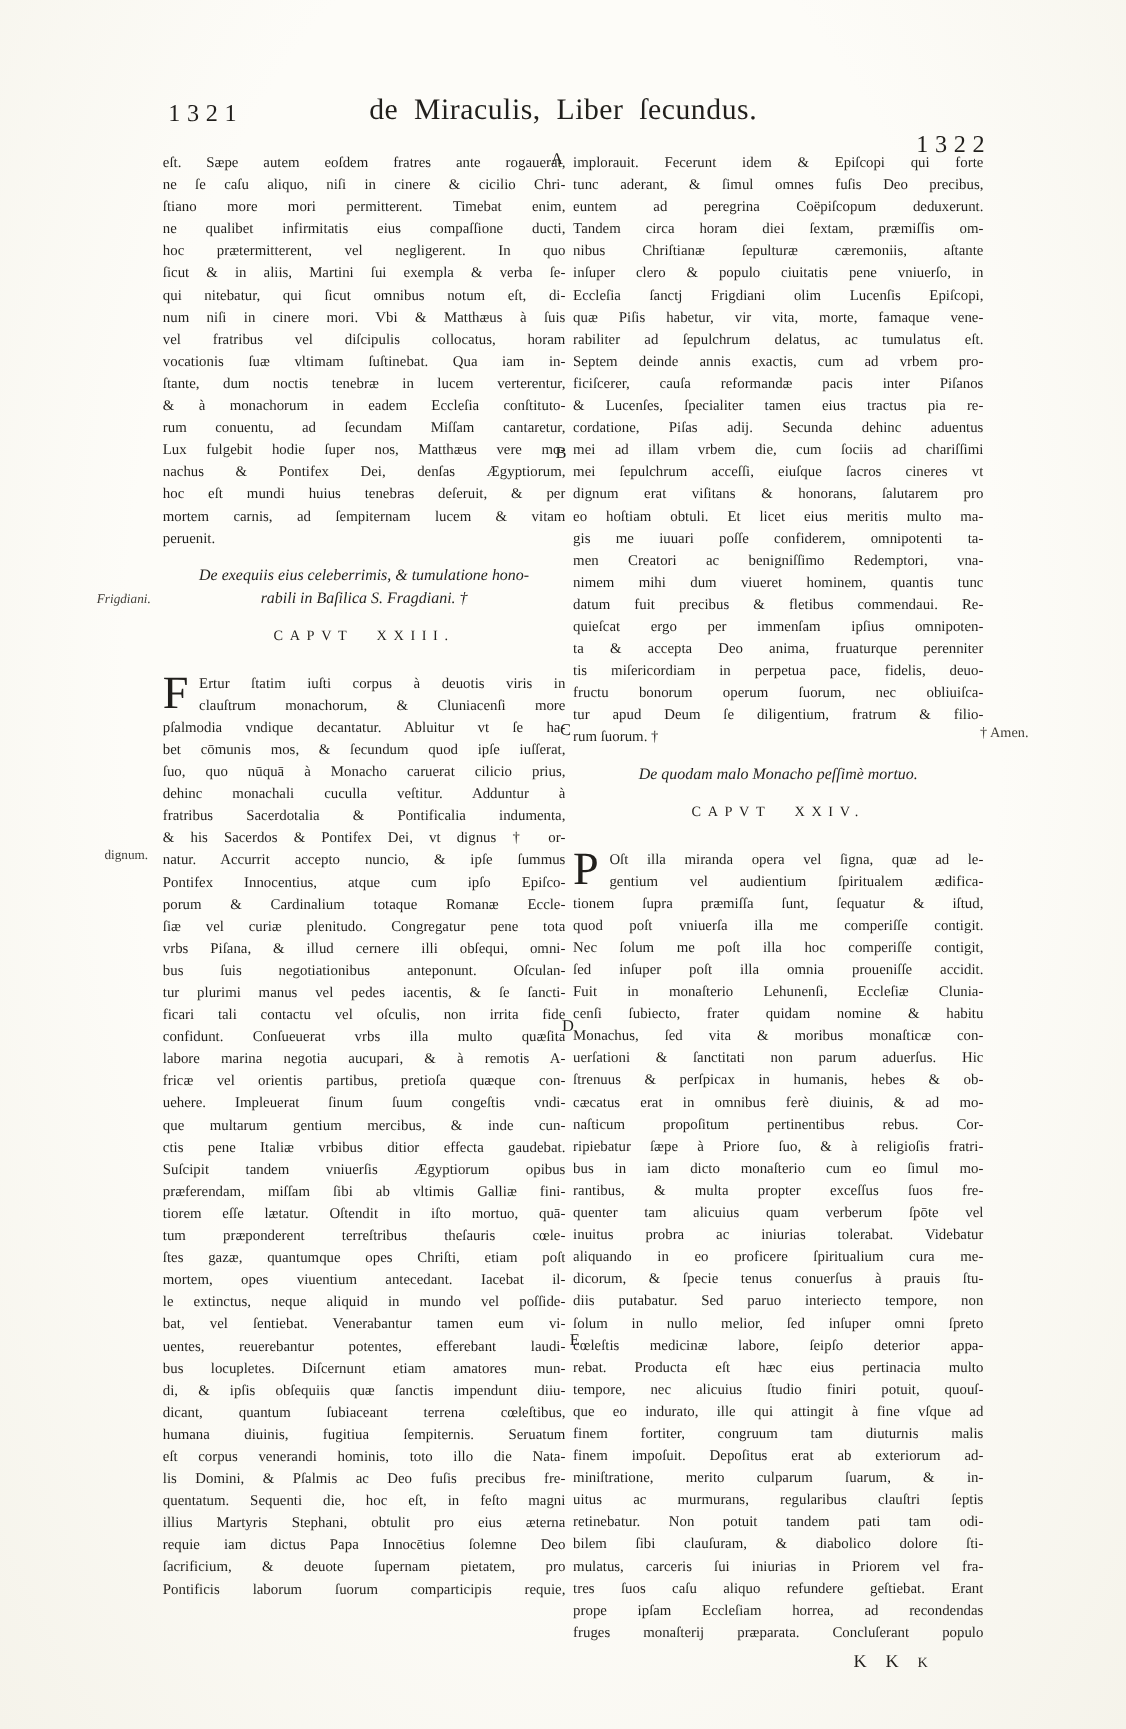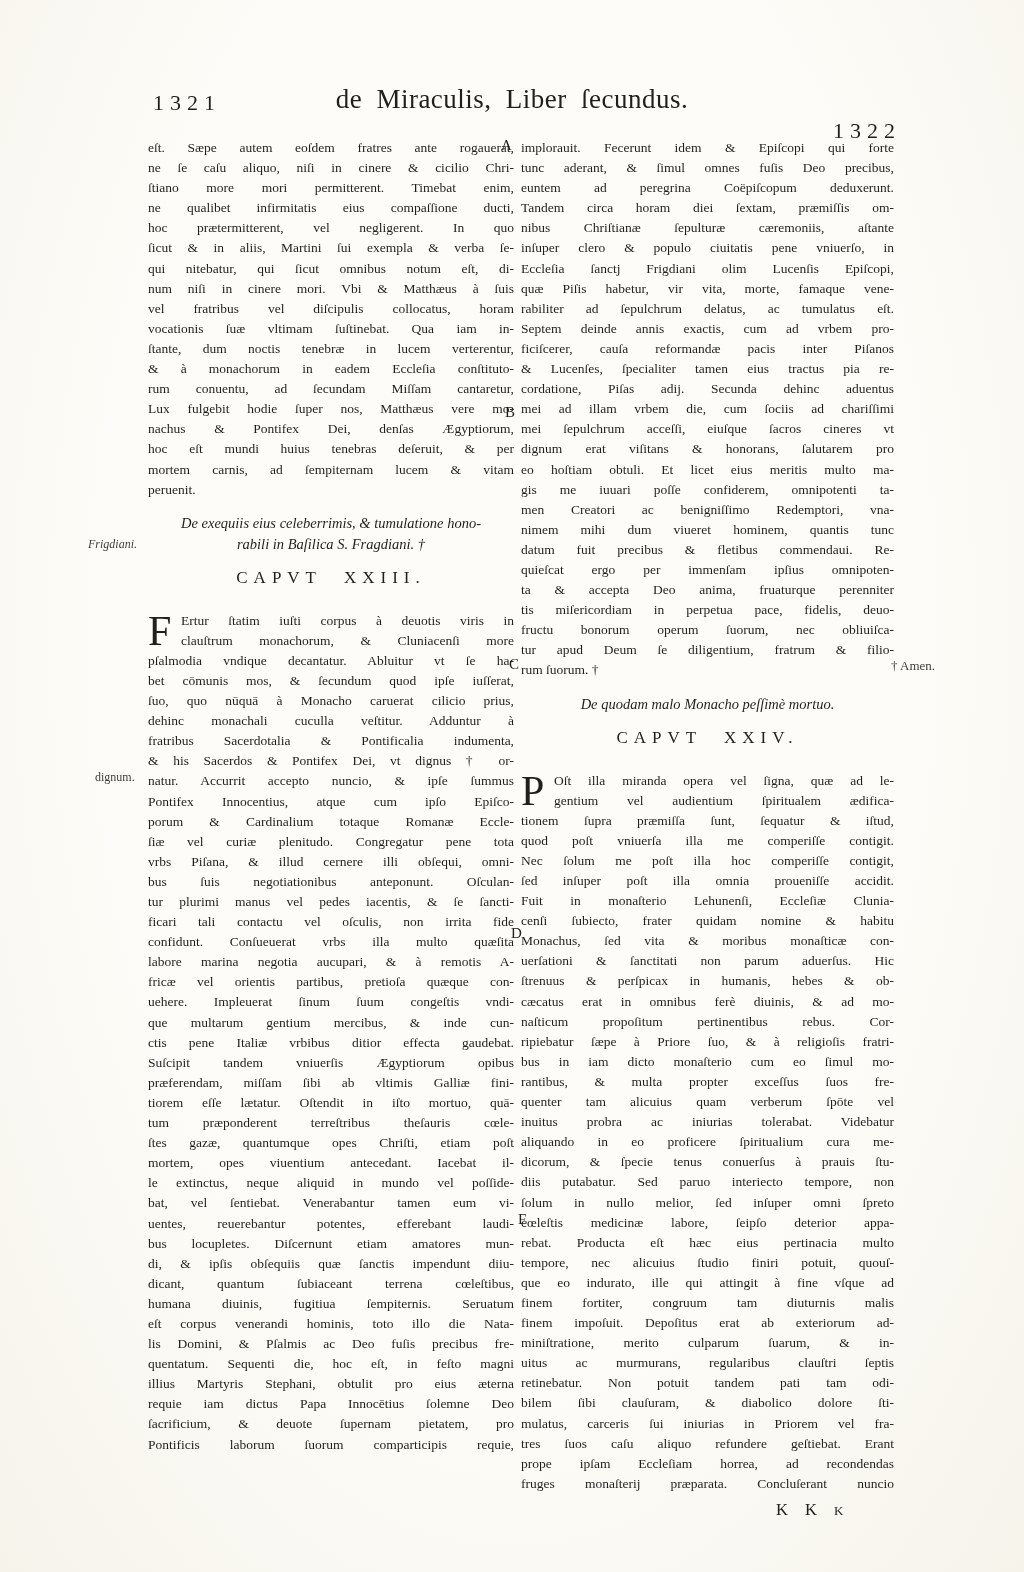--- a/index.html
+++ b/index.html
@@ -28,21 +28,21 @@
     white-space:normal;
   }
   .ln.flush{text-align-last:left;}
   .blk.heading{margin-top:13px;}
   .blk.heading .ln{
     font-style:italic;font-size:14.5px;line-height:21px;height:21px;
     text-align:center;text-align-last:center;
   }
   .blk.chapter{margin-top:13px;}
   .blk.chapter .ln{
-    font-size:17px;letter-spacing:6px;word-spacing:12px;line-height:20px;height:20px;
+    font-size:13px;letter-spacing:6px;word-spacing:12px;line-height:20px;height:20px;
     text-align:center;text-align-last:center;
   }
   .blk.has-dc{position:relative;margin-top:23px;}
   .dropcap{
     position:absolute;left:0;top:2px;
     font-size:42px;line-height:36px;font-family:"Liberation Serif",serif;
   }
   .dc-ind{padding-left:33px;}
   
   .margin-note{position:absolute;font-size:12px;color:#3f3d37;}
@@ -219,21 +219,21 @@
         <div class="ln">que eo indurato, ille qui attingit à fine vſque ad</div>
         <div class="ln">finem fortiter, congruum tam diuturnis malis</div>
         <div class="ln">finem impoſuit. Depoſitus erat ab exteriorum ad-</div>
         <div class="ln">miniſtratione, merito culparum ſuarum, &amp; in-</div>
         <div class="ln">uitus ac murmurans, regularibus clauſtri ſeptis</div>
         <div class="ln">retinebatur. Non potuit tandem pati tam odi-</div>
         <div class="ln">bilem ſibi clauſuram, &amp; diabolico dolore ſti-</div>
         <div class="ln">mulatus, carceris ſui iniurias in Priorem vel fra-</div>
         <div class="ln">tres ſuos caſu aliquo refundere geſtiebat. Erant</div>
         <div class="ln">prope ipſam Eccleſiam horrea, ad recondendas</div>
-        <div class="ln">fruges monaſterij præparata. Concluſerant nuncio</div>
+        <div class="ln">fruges monaſterij præparata. Concluſerant populo</div>
       </div>
     </div>
 
   <div class="signature">
     <span>K K</span>
     <span class="minor">K</span>
   </div>
 
 </div>
 

